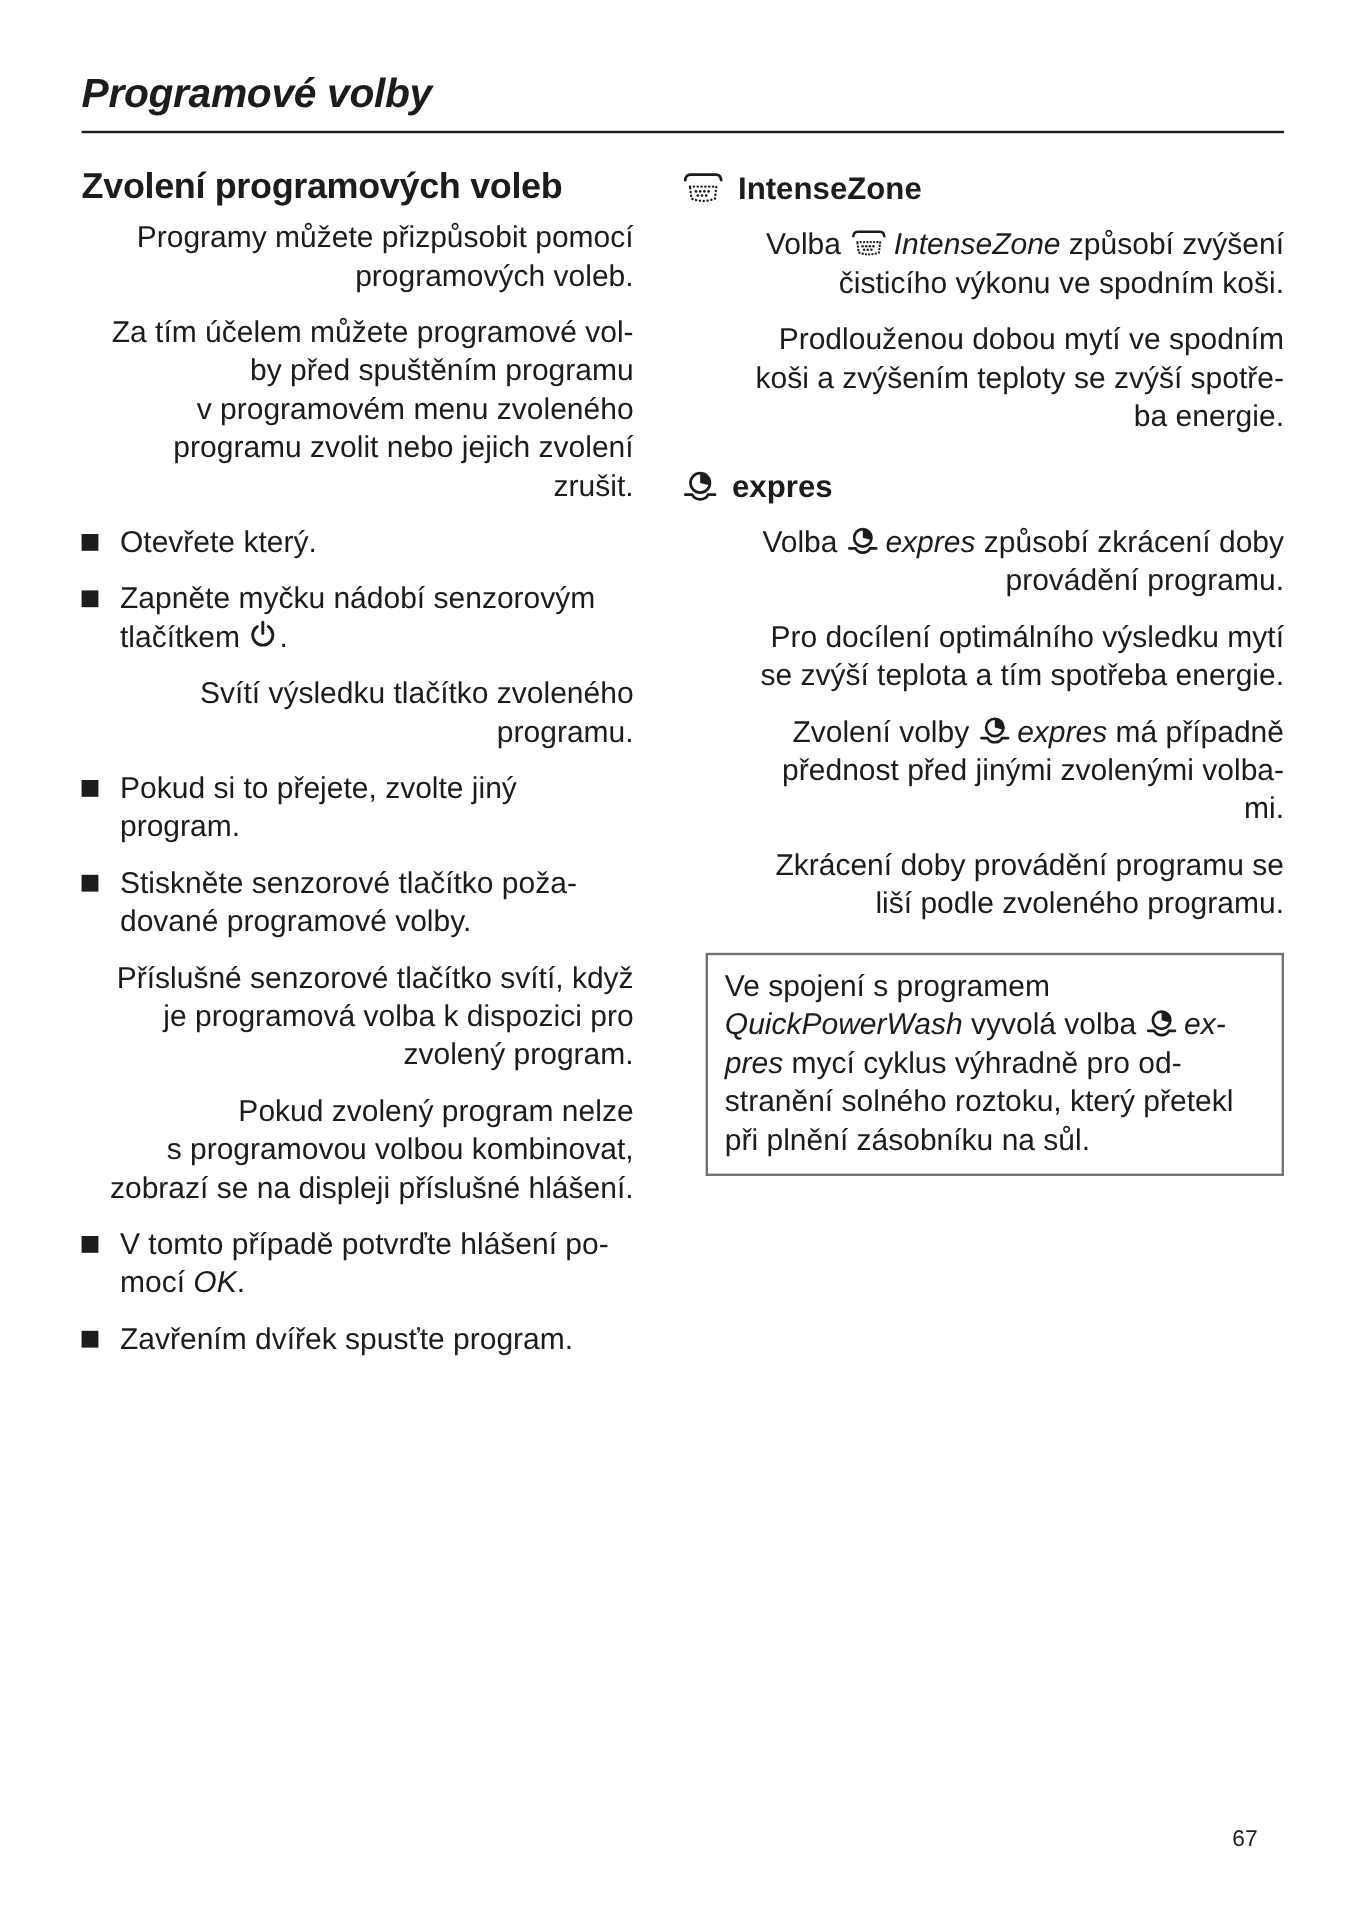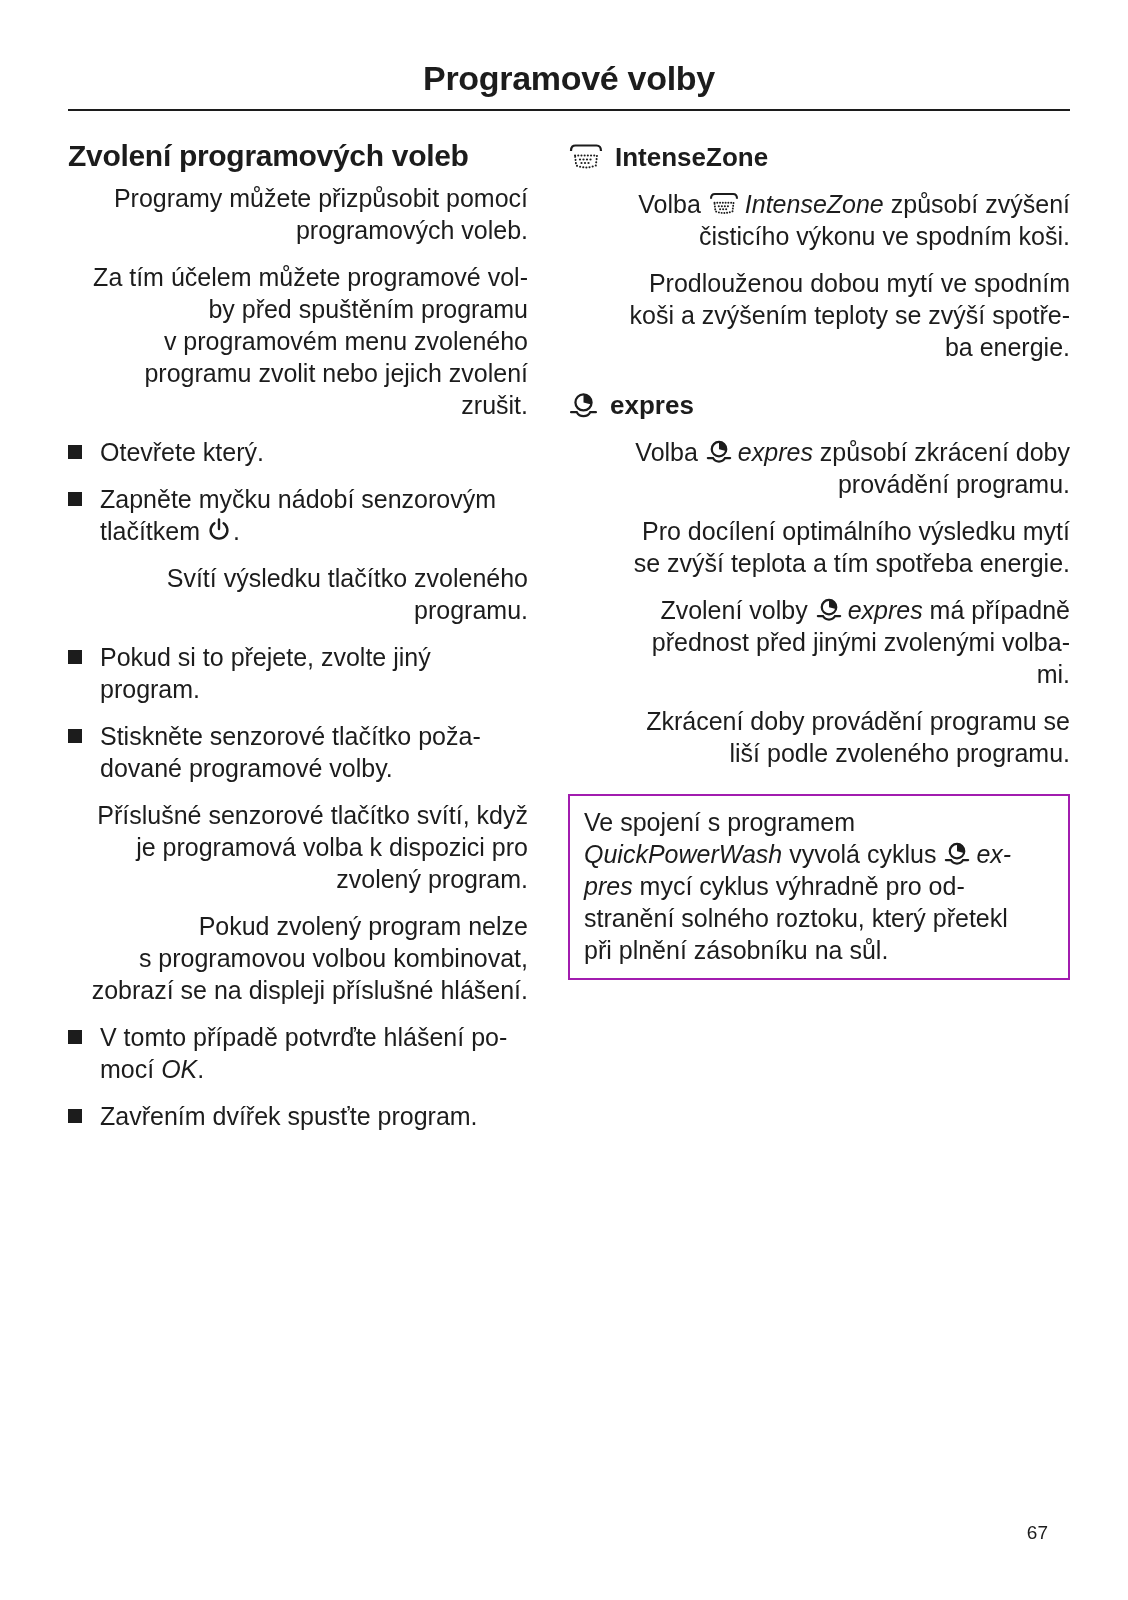--- a/index.html
+++ b/index.html
@@ -6,21 +6,21 @@
   html, body { background: #ffffff; }
   body {
     width: 1128px; height: 1600px;
     position: relative;
     font-family: "Liberation Sans", sans-serif;
     color: #1c1c1c;
     overflow: hidden;
   }
   .page { position: absolute; inset: 0; padding: 58px 58px 0 68px; }
 
-  .page-header { text-align: center; }
+  .page-header { text-align: left; font-style: italic; }
   .page-header h1 {
     font-size: 34px; font-weight: bold; letter-spacing: -0.3px;
     line-height: 40px;
   }
   .header-rule { border: none; border-top: 2px solid #1c1c1c; margin-top: 11px; }
 
   .columns { display: flex; margin-top: 27px; }
   .col-left  { width: 460px; flex: none; }
   .col-gap   { width: 40px; flex: none; }
   .col-right { width: 502px; flex: none; }
@@ -44,23 +44,24 @@
 
   .bullet { display: flex; margin-bottom: 15px; }
   .bullet .sq {
     width: 14px; height: 14px; background: #1c1c1c;
     flex: none; margin: 9px 18px 0 0;
   }
 
   .italic { font-style: italic; }
 
   .note-box {
-    border: 2px solid #a21caf;
+    border: 2px solid #737373;
     padding: 10px 14px 12px 14px;
     margin-top: 25px;
+    margin-left: 20px;
   }
 
   .icon-inline { display: inline-block; vertical-align: -4px; margin-right: 5px; }
   .icon-inline.power { vertical-align: -3px; margin-right: 2px; }
   svg .stroke { stroke: #1c1c1c; fill: none; }
   svg .fill { fill: #1c1c1c; }
 
   .page-number {
     position: absolute; top: 1518px; right: 80px;
     font-size: 19px; line-height: 30px;
@@ -207,21 +208,21 @@
             <path class="stroke" d="M3 20.5 H8.5 Q10.5 24.3 15 24.3 Q19.5 24.3 21.5 20.5 H27" stroke-width="2.4" stroke-linecap="round"></path>
           </svg><span class="italic">expres</span><span> má případně
 přednost před jinými zvolenými volba-
 mi.</span></p>
 
       <p class="body">Zkrácení doby provádění programu se
 liší podle zvoleného programu.</p>
 
       <div class="note-box">
         <div class="txt"><span>Ve spojení s programem
-</span><span class="italic">QuickPowerWash</span><span> vyvolá cyklus </span><svg class="icon-inline" width="28" height="26" viewBox="0 0 30 28">
+</span><span class="italic">QuickPowerWash</span><span> vyvolá volba </span><svg class="icon-inline" width="28" height="26" viewBox="0 0 30 28">
               <circle class="stroke" cx="15" cy="11" r="7.8" stroke-width="2.4"></circle>
               <path class="fill" d="M15 11 V 3.2 A 7.8 7.8 0 0 1 22.5 13 Z"></path>
               <path class="stroke" d="M3 20.5 H8.5 Q10.5 24.3 15 24.3 Q19.5 24.3 21.5 20.5 H27" stroke-width="2.4" stroke-linecap="round"></path>
             </svg><span class="italic">ex-
 pres</span><span> mycí cyklus výhradně pro od-
 stranění solného roztoku, který přetekl
 při plnění zásobníku na sůl.</span></div>
       </div>
 
     </div>

